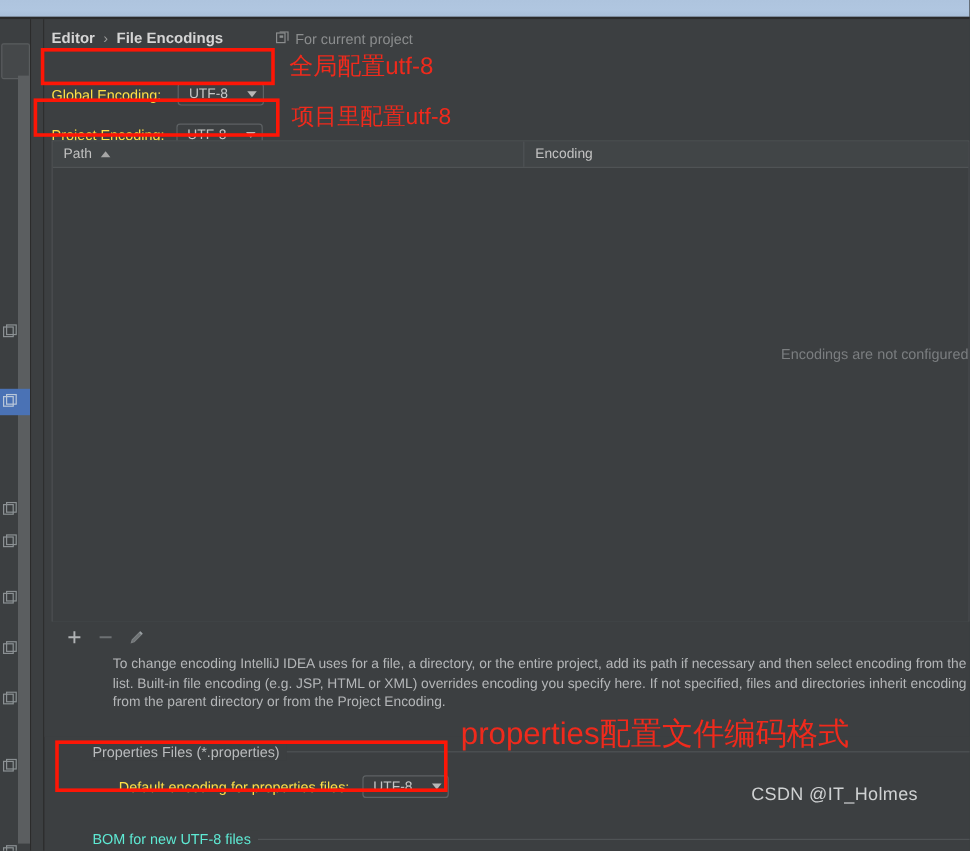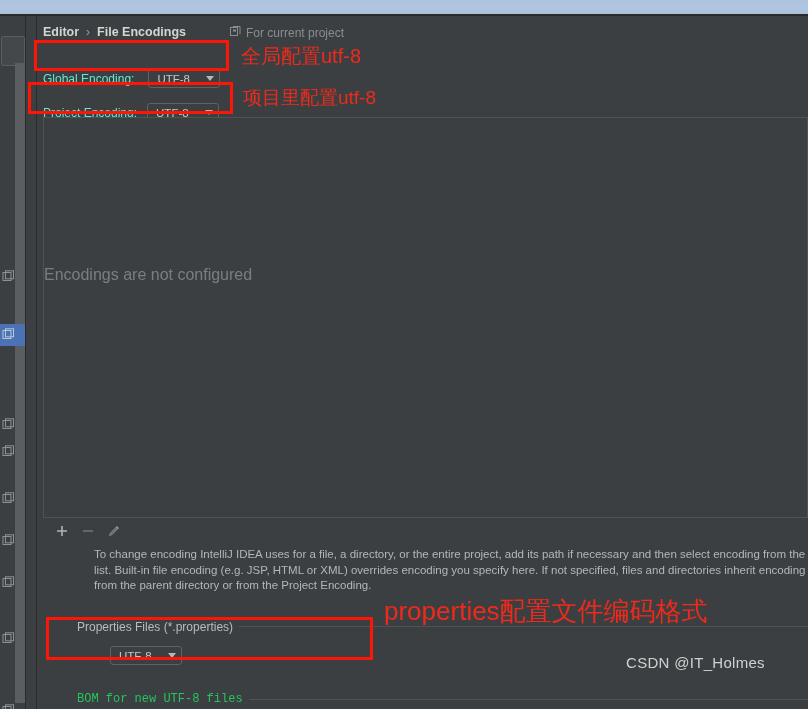--- a/index.html
+++ b/index.html
@@ -111,21 +111,21 @@
   }
 
   
   .enc-row {
     position: absolute;
     display: flex;
     align-items: center;
     white-space: nowrap;
   }
   .enc-label {
-    color: #5eead4;
+    color: #fde047;
     font-size: 12px;
   }
   .combo {
     display: inline-flex;
     align-items: center;
     justify-content: space-between;
     height: 19px;
     padding: 0 5px 0 8px;
     background: #3c3f41;
     border: 1px solid #5e6264;
@@ -175,23 +175,23 @@
     margin-left: 7px;
   }
   #table-body {
     position: relative;
     height: 378px;
     background: #3c3f41;
   }
   #empty-msg {
     position: absolute;
     left: 0; right: 0; top: 148px;
-    text-align: left;
+    text-align: right;
     color: #7b7e80;
-    font-size: 16px;
+    font-size: 12px;
   }
 
   
   #tbl-toolbar {
     position: absolute;
     left: 6px; top: 503px;
     width: 765px; height: 24px;
     display: flex; align-items: center;
     gap: 4px;
     padding-left: 8px;
@@ -248,25 +248,24 @@
     background: #45484a;
     border-radius: 2px;
     box-sizing: border-box;
   }
 
   
   #grp-bom-title {
     position: absolute;
     left: 40px; top: 676px;
     font-size: 12px;
-    color: #22c55e;
+    color: #5eead4;
     background: #3c3f41;
     padding-right: 6px;
     z-index: 3;
-    font-family: Liberation Mono, monospace;
   }
   #grp-bom-line {
     position: absolute;
     left: 40px; top: 683px;
     width: 768px; height: 1px;
     background: #4f5355;
   }
 
   
   .redbox {
@@ -397,20 +396,29 @@
 
   <div class="enc-row" style="left:6px; top:87px;">
     <span class="enc-label">Project Encoding:</span>
     <span class="combo" style="width:72px; margin-left:10px;">
       <span class="cv">UTF-8</span>
       <span class="arrow"></span>
     </span>
   </div>
 
   <div id="table-wrap">
+    <div id="table-head">
+      <div class="th" id="th-path">
+        <span>Path</span>
+        <span class="sort-asc"></span>
+      </div>
+      <div class="th" id="th-enc">
+        <span>Encoding</span>
+      </div>
+    </div>
     <div id="table-body">
       <div id="empty-msg">Encodings are not configured</div>
     </div>
   </div>
 
   <div id="tbl-toolbar">
     <span class="tbtn">
       <svg width="12" height="12" viewBox="0 0 12 12">
           <path d="M6 1 V11 M1 6 H11" stroke="#b0b3b5" stroke-width="1.6"></path>
         </svg>
@@ -431,20 +439,21 @@
   <div id="desc">
     <div>To change encoding IntelliJ IDEA uses for a file, a directory, or the entire project, add its path if necessary and then select encoding from the en</div>
     <div>list. Built-in file encoding (e.g. JSP, HTML or XML) overrides encoding you specify here. If not specified, files and directories inherit encoding se</div>
     <div>from the parent directory or from the Project Encoding.</div>
   </div>
 
   <div id="grp-props-line"></div>
   <div id="grp-props-title">Properties Files (*.properties)</div>
 
   <div id="props-row">
+    <span class="enc-label">Default encoding for properties files:</span>
     <span class="combo" style="width:72px; margin-left:11px;">
       <span class="cv">UTF-8</span>
       <span class="arrow"></span>
     </span>
   </div>
 
 
   <div id="grp-bom-line"></div>
   <div id="grp-bom-title">BOM for new UTF-8 files</div>
 

